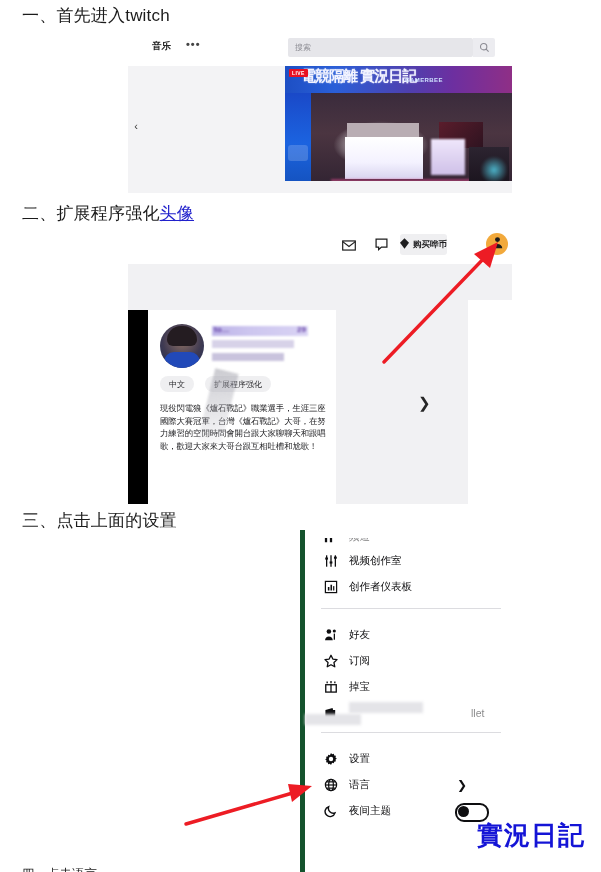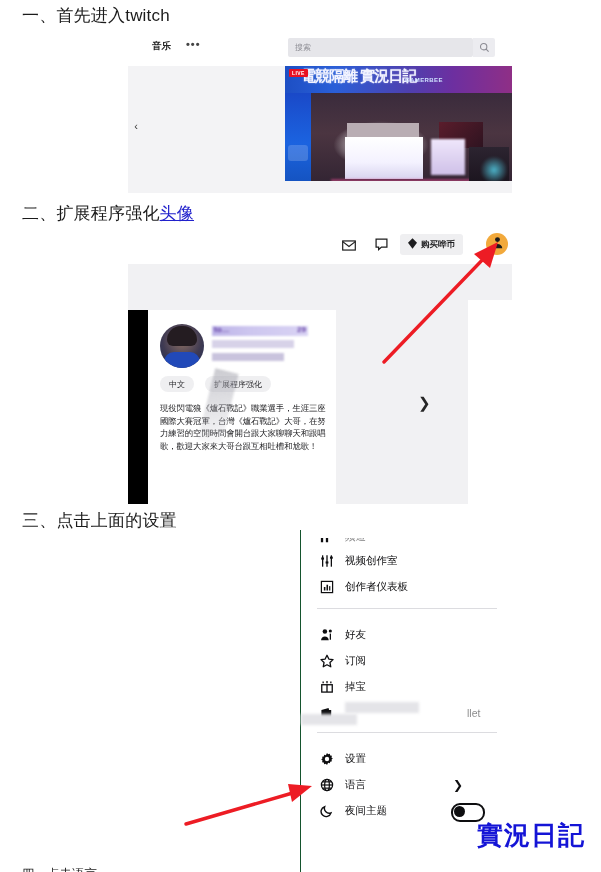--- a/index.html
+++ b/index.html
@@ -164,21 +164,21 @@
     position: absolute; top: 9px; width: 20px; height: 18px;
     display: flex; align-items: center; justify-content: center;
     color: #1d1d1d;
   }
   #shot2 .mail-btn { left: 211px; }
   #shot2 .chat-btn { left: 243px; }
   #shot2 .bits-btn {
     position: absolute; left: 272px; top: 6px; height: 21px;
     background: #efeff1; border-radius: 3px;
     display: flex; align-items: center; gap: 4px;
-    padding: 0 8px;
+    padding: 0 0;
     font-size: 8.5px; font-weight: bold; color: #1d1d1f;
     white-space: nowrap;
   }
   #shot2 .avatar-btn {
     position: absolute; left: 358px; top: 5px; width: 22px; height: 22px;
     border-radius: 50%; background: #f2a93b;
     display: flex; align-items: center; justify-content: center;
   }
   #shot2 .page-body {
     position: absolute; left: 0; top: 36px; width: 384px; height: 240px;
@@ -254,21 +254,21 @@
   }
 
   
   #arrow2 { position: absolute; left: 370px; top: 238px; width: 140px; height: 130px; pointer-events: none; }
 
   
   #shot3 { left: 300px; top: 530px; width: 212px; height: 342px; }
   #shot3 .panel {
     position: absolute; left: 0; top: 0; width: 212px; height: 342px;
     background: #ffffff;
-    border-left: 1px solid #14532d;
+    border-left: 5px solid #14532d;
   }
   #shot3 .mi {
     position: absolute; left: 0; width: 212px; height: 30px;
     display: flex; align-items: center;
   }
   #shot3 .mi .ic {
     position: absolute; left: 18px; width: 16px; height: 16px;
     display: flex; align-items: center; justify-content: center;
     color: #0e0e10;
   }

